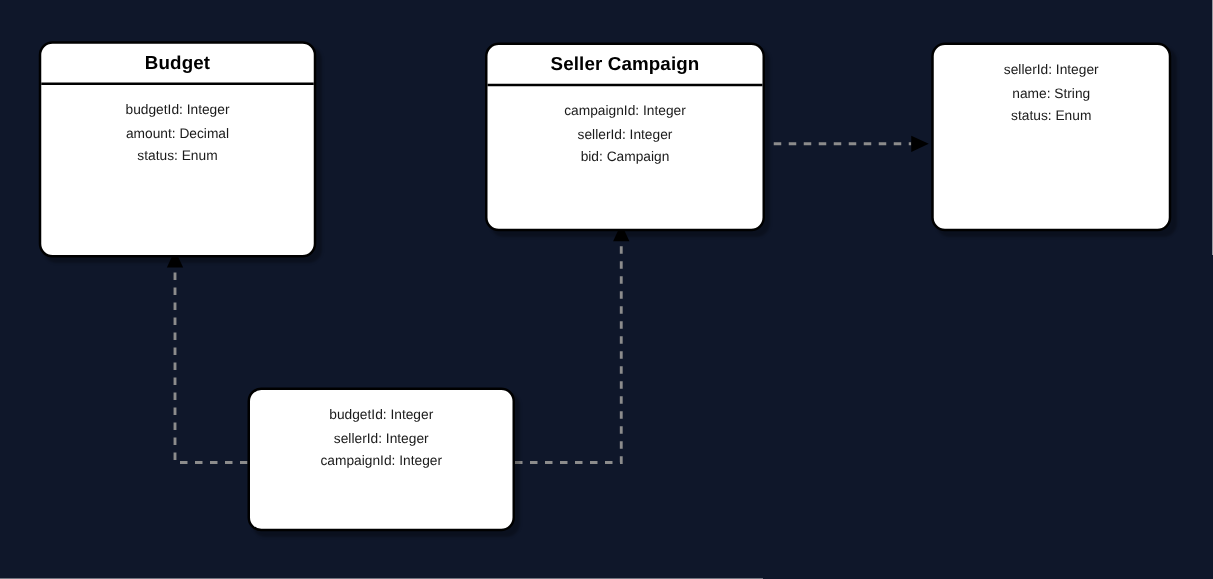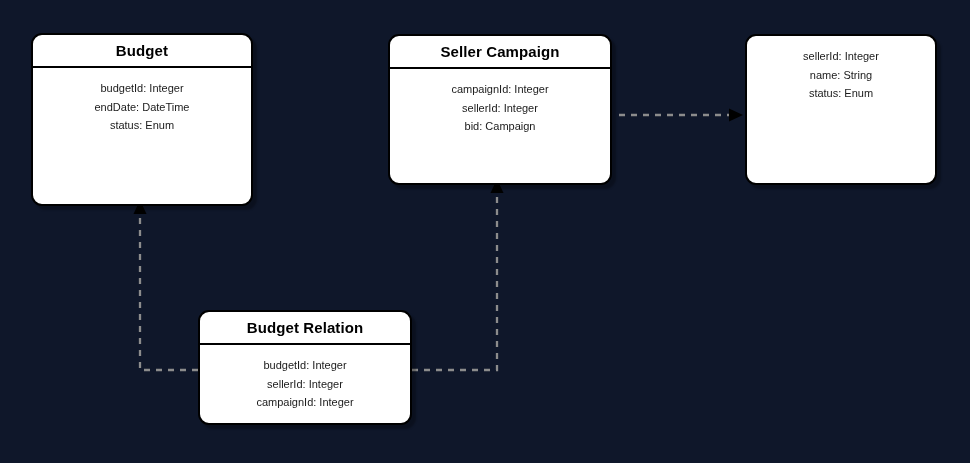--- a/index.html
+++ b/index.html
@@ -87,21 +87,21 @@
     <g>
       <line x1="619" y1="115" x2="729" y2="115" stroke="#8c8c8c" stroke-width="2.3" stroke-dasharray="6 6" stroke-linecap="butt"></line>
       <path d="M 743 115 L 729 121.5 L 729 108.5 Z" fill="#000000"></path>
     </g>
   </svg>
 
   <div class="entity" style="left:31px; top:33px; width:222px; height:173px;">
     <div class="entity-title" style="height:33px;">Budget</div>
     <div class="entity-attrs">
       <div class="attr-row">budgetId: Integer</div>
-      <div class="attr-row">endDate: DateTime</div>
+      <div class="attr-row">amount: Decimal</div>
       <div class="attr-row">status: Enum</div>
     </div>
   </div>
 
   <div class="entity" style="left:388px; top:34px; width:224px; height:151px;">
     <div class="entity-title" style="height:33px;">Seller Campaign</div>
     <div class="entity-attrs">
       <div class="attr-row">campaignId: Integer</div>
       <div class="attr-row">sellerId: Integer</div>
       <div class="attr-row">bid: Campaign</div>
@@ -110,21 +110,20 @@
 
   <div class="entity" style="left:745px; top:34px; width:192px; height:151px;">
     <div class="entity-attrs">
       <div class="attr-row">sellerId: Integer</div>
       <div class="attr-row">name: String</div>
       <div class="attr-row">status: Enum</div>
     </div>
   </div>
 
   <div class="entity" style="left:198px; top:310px; width:214px; height:115px;">
-    <div class="entity-title" style="height:33px;">Budget Relation</div>
     <div class="entity-attrs">
       <div class="attr-row">budgetId: Integer</div>
       <div class="attr-row">sellerId: Integer</div>
       <div class="attr-row">campaignId: Integer</div>
     </div>
   </div>
 
 </div>
 
 </body></html>

